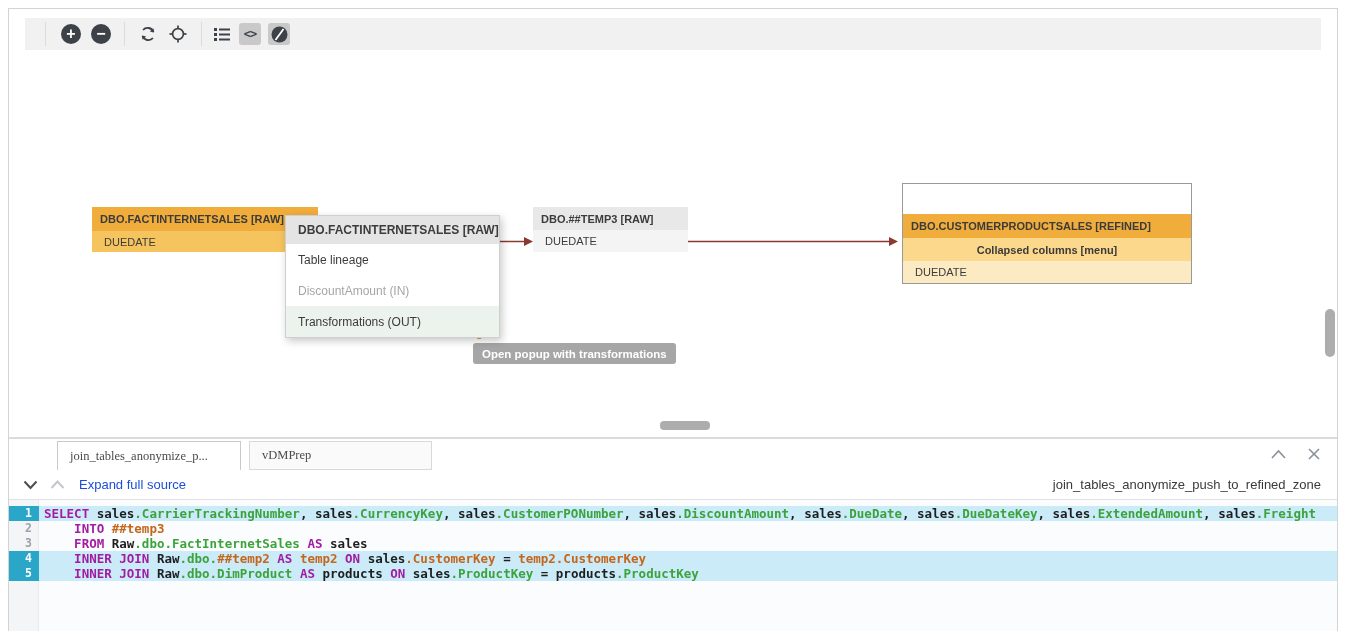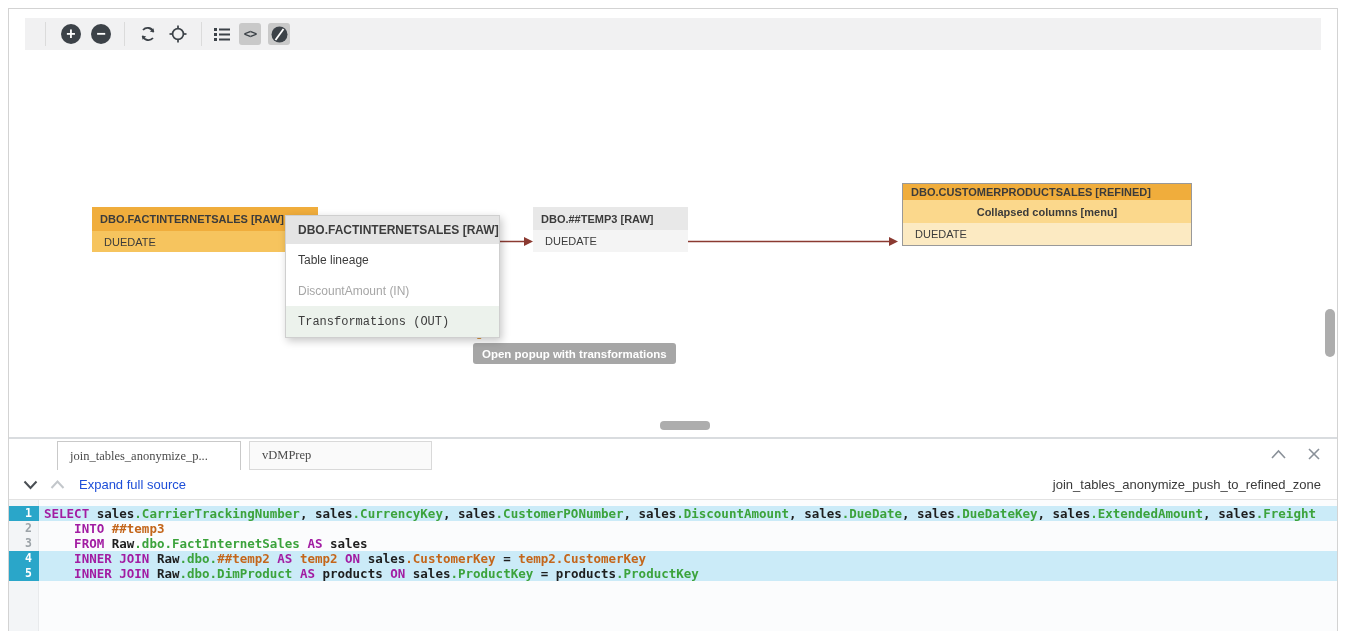--- a/index.html
+++ b/index.html
@@ -35,34 +35,34 @@
 
   .node-fact { left:83px; top:156px; width:226px; }
   .node-fact .hd { height:24px; background:#F0AD3C; }
   .node-fact .row { height:21px; background:#F6C45E; }
 
   .node-temp3 { left:524px; top:156px; width:155px; }
   .node-temp3 .hd { height:23px; background:#E8E8E8; }
   .node-temp3 .row { height:22px; background:#F4F4F4; }
 
   .node-refined { left:893px; top:132px; width:290px; border:1px solid #999; }
-  .node-refined .hd { height:16px; background:#F0AD3C; }
+  .node-refined .hd { height:24px; background:#F0AD3C;margin-top:30px; }
   .node-refined .collapsed { height:23px; background:#FBD88C; font-weight:bold;
                              display:flex; align-items:center; justify-content:center;text-align:center; }
   .node-refined .row { height:22px; background:#FCEAC2; }
 
   .ctx-menu { position:absolute; left:276px; top:164px; width:215px; background:#fff;
               border:1px solid #CFCFCF; box-shadow:2px 3px 8px rgba(0,0,0,.22);
               font-size:12px; color:#3C3C3C; z-index:5; }
   .ctx-menu .title { height:28px; background:#E4E4E4; font-weight:bold; display:flex;
                      align-items:center; padding-left:12px; }
   .ctx-menu .item { height:31px; display:flex; align-items:center; padding-left:12px;
                     cursor:pointer; }
   .ctx-menu .item.is-disabled { color:#A6A6A6; cursor:default; }
-  .ctx-menu .item.is-hover { background:#ECF2EC;font-family:Liberation Mono, monospace; }
+  .ctx-menu .item.is-hover { background:#ECF2EC; }
 
   .edge-svg { position:absolute; left:0; top:0; width:100%; height:100%; pointer-events:none; }
 
   .tooltip { position:absolute; left:464px; top:292px; height:21px; background:rgba(158,158,158,.92);
              color:#fff; font-size:11.5px; font-weight:bold; border-radius:3px;
              display:flex; align-items:center; padding:0 9px; }
   .cursor-hand { position:absolute; left:458px; top:266px; font-size:19px; color:#222;
                  transform:rotate(-18deg);
                  text-shadow:-1px -1px 0 #fff, 1px -1px 0 #fff, -1px 1px 0 #fff, 1px 1px 0 #fff; }
 

